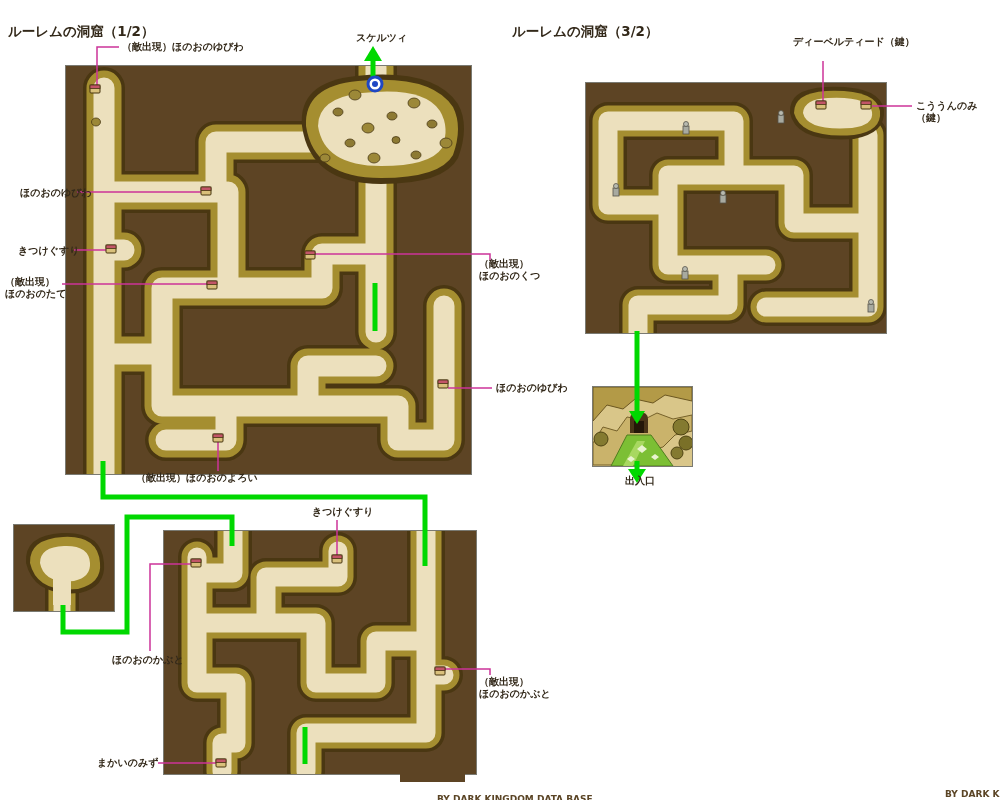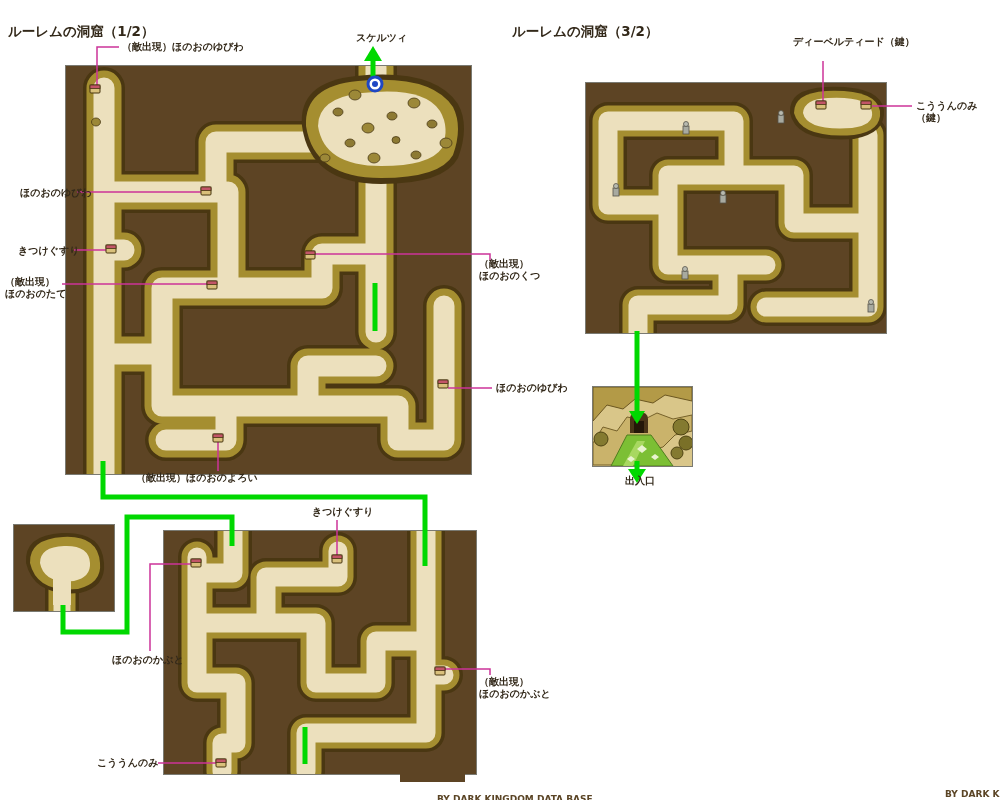--- a/index.html
+++ b/index.html
@@ -277,19 +277,19 @@
 <div class="label" style="left:5px;top:276px">（敵出現）
 ほのおのたて</div>
 <div class="label" style="left:479px;top:258px">（敵出現）
 ほのおのくつ</div>
 <div class="label" style="left:496px;top:382px">ほのおのゆびわ</div>
 <div class="label" style="left:136px;top:472px">（敵出現）ほのおのよろい</div>
 <div class="label" style="left:312px;top:506px">きつけぐすり</div>
 <div class="label" style="left:112px;top:654px">ほのおのかぶと</div>
 <div class="label" style="left:479px;top:676px">（敵出現）
 ほのおのかぶと</div>
-<div class="label" style="left:97px;top:757px">こううんのみ</div>
+<div class="label" style="left:97px;top:757px">まかいのみず</div>
 <div class="label" style="left:793px;top:36px">ディーベルティード（鍵）</div>
 <div class="label" style="left:916px;top:100px">こううんのみ（鍵）</div>
 <div class="label" style="left:625px;top:475px">出入口</div>
 
 <div class="credit" style="left:437px;top:794px">BY DARK KINGDOM DATA BASE</div>
 <div class="credit" style="left:945px;top:789px">BY DARK KIN</div>
 
 </body></html>

